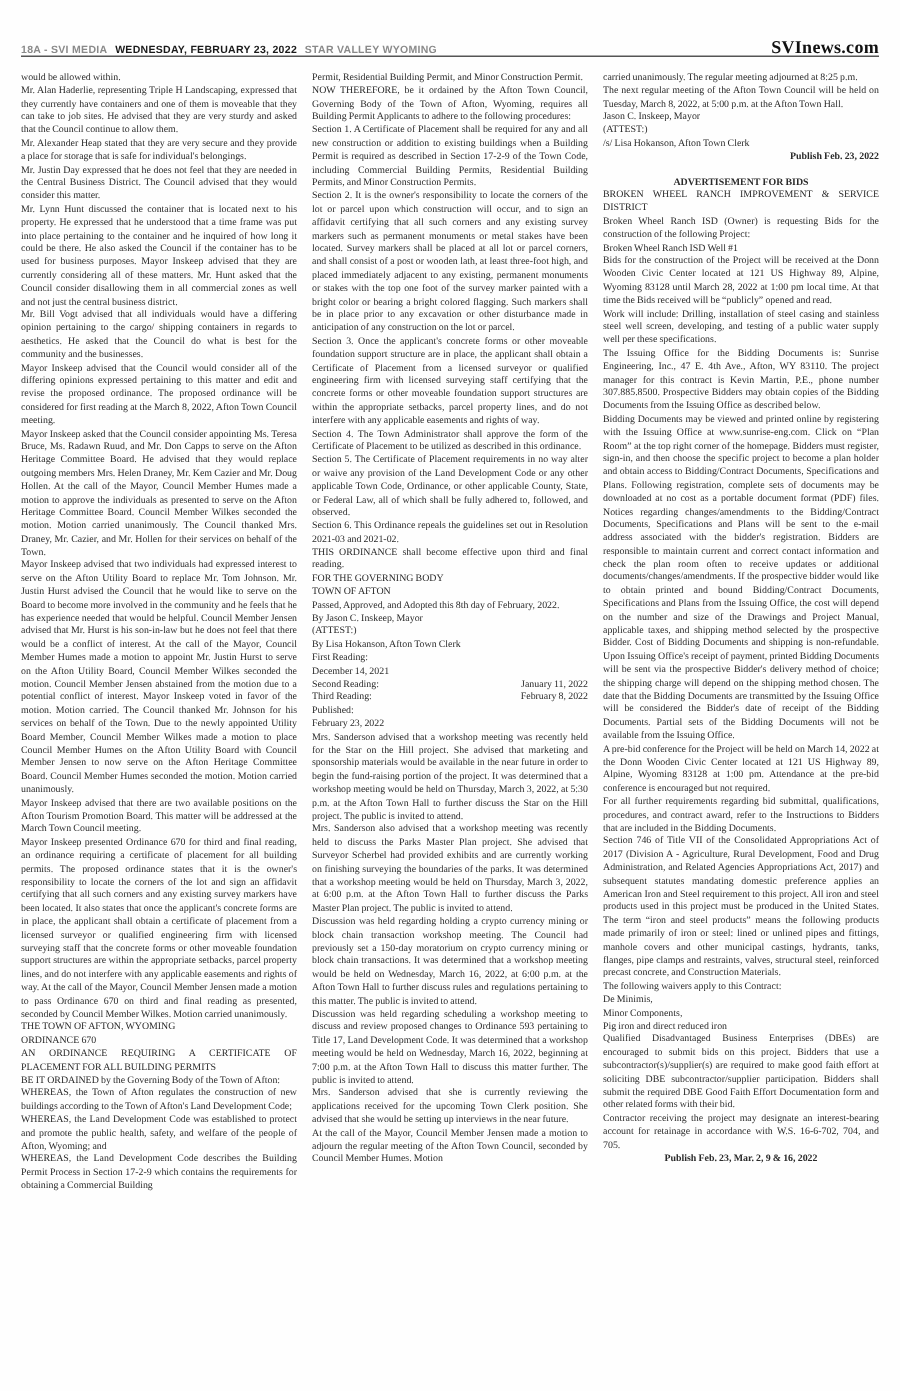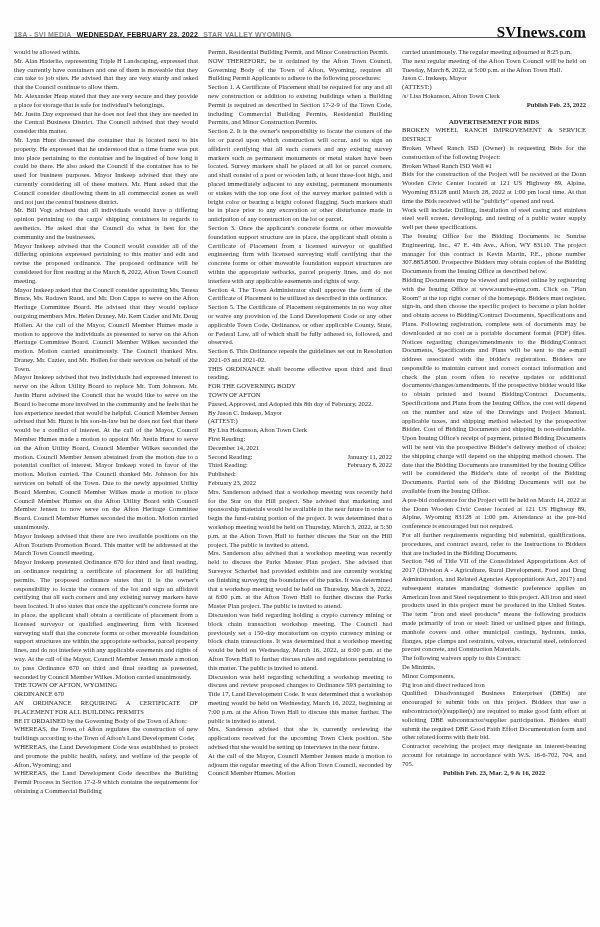--- a/index.html
+++ b/index.html
@@ -15,21 +15,21 @@
   .header{
     position:absolute;top:24px;left:14px;right:14px;
     display:flex;justify-content:space-between;align-items:baseline;
     font-family:"Liberation Sans", sans-serif;
     font-size:7px;letter-spacing:.2px;white-space:nowrap;
   }
   .header .muted{color:#8a8a8a;font-weight:bold;}
   .header .date{color:#1a1a1a;font-weight:bold;margin:0 3px;}
   .masthead{
     font-family:"Liberation Serif", serif;
-    font-weight:bold;font-size:15px;color:#111;letter-spacing:.2px;padding-left:20px;
+    font-weight:bold;font-size:12px;color:#111;letter-spacing:.2px;padding-left:20px;
   }
   .header-rule{
     position:absolute;top:37px;left:14px;right:14px;
     border-top:1.6px solid #555;height:0;
   }
   
   .columns{
     position:absolute;top:48px;left:14px;right:14px;bottom:8px;
     display:flex;gap:10px;
   }

